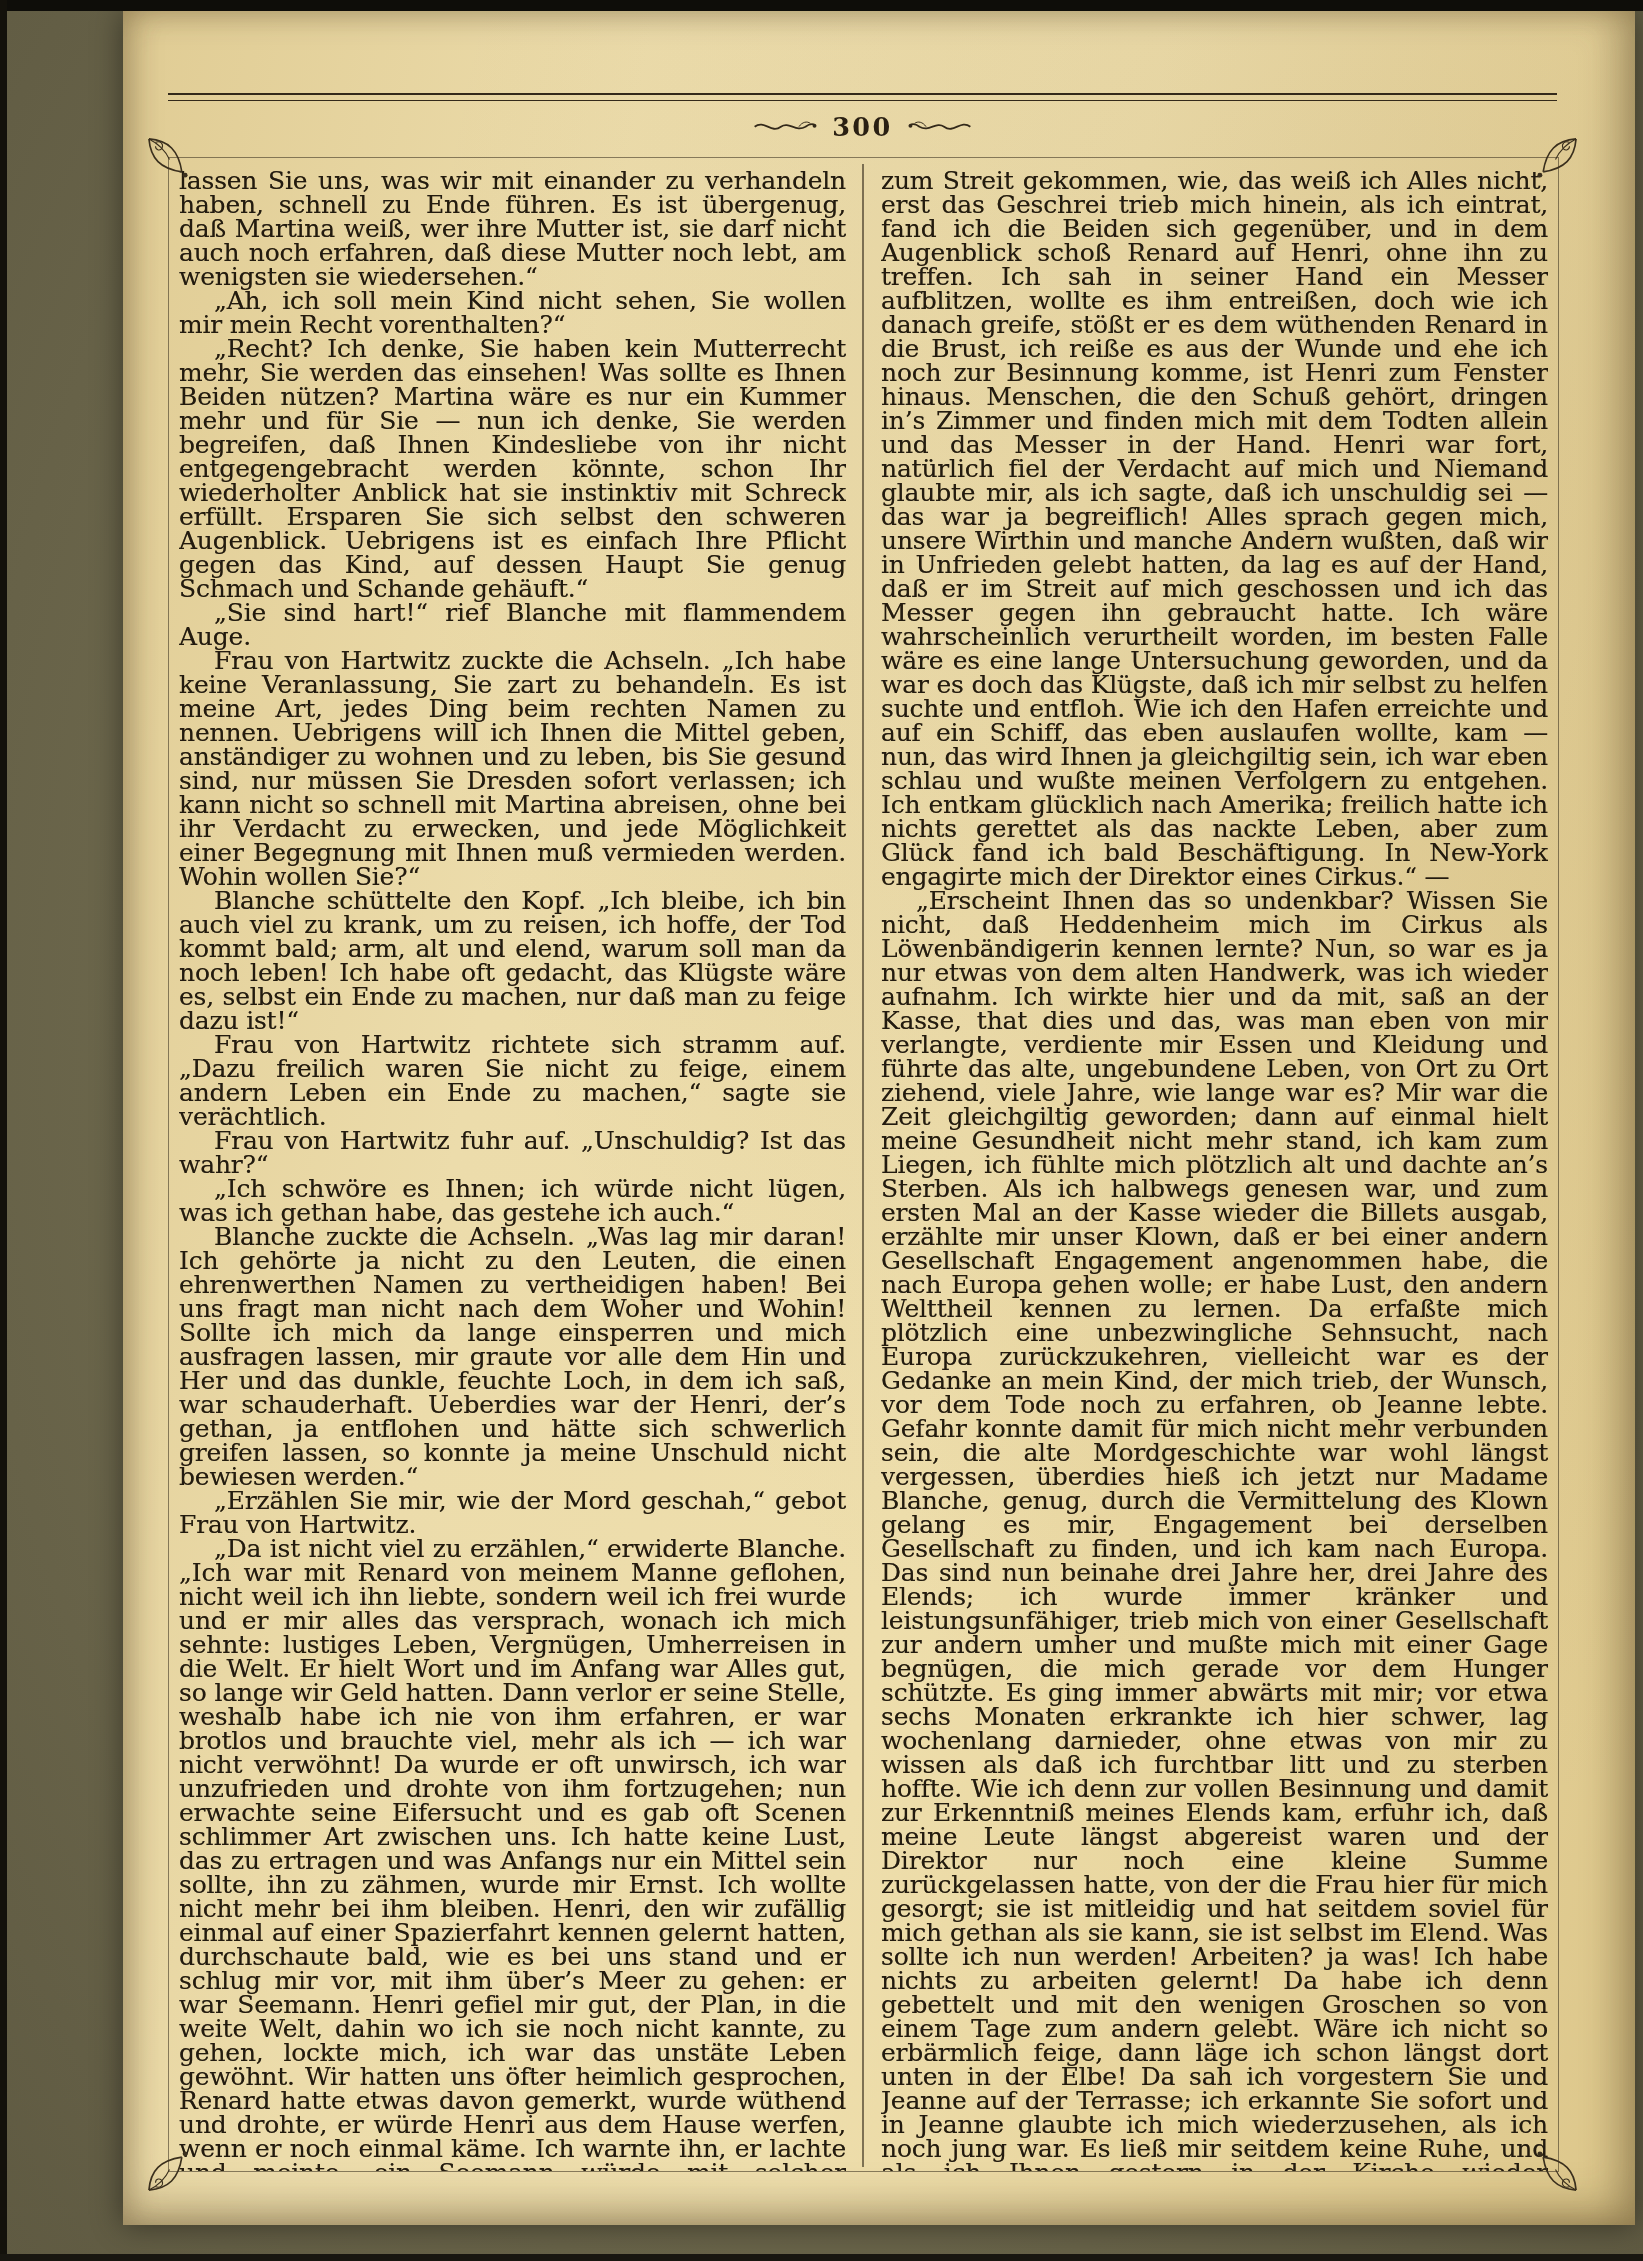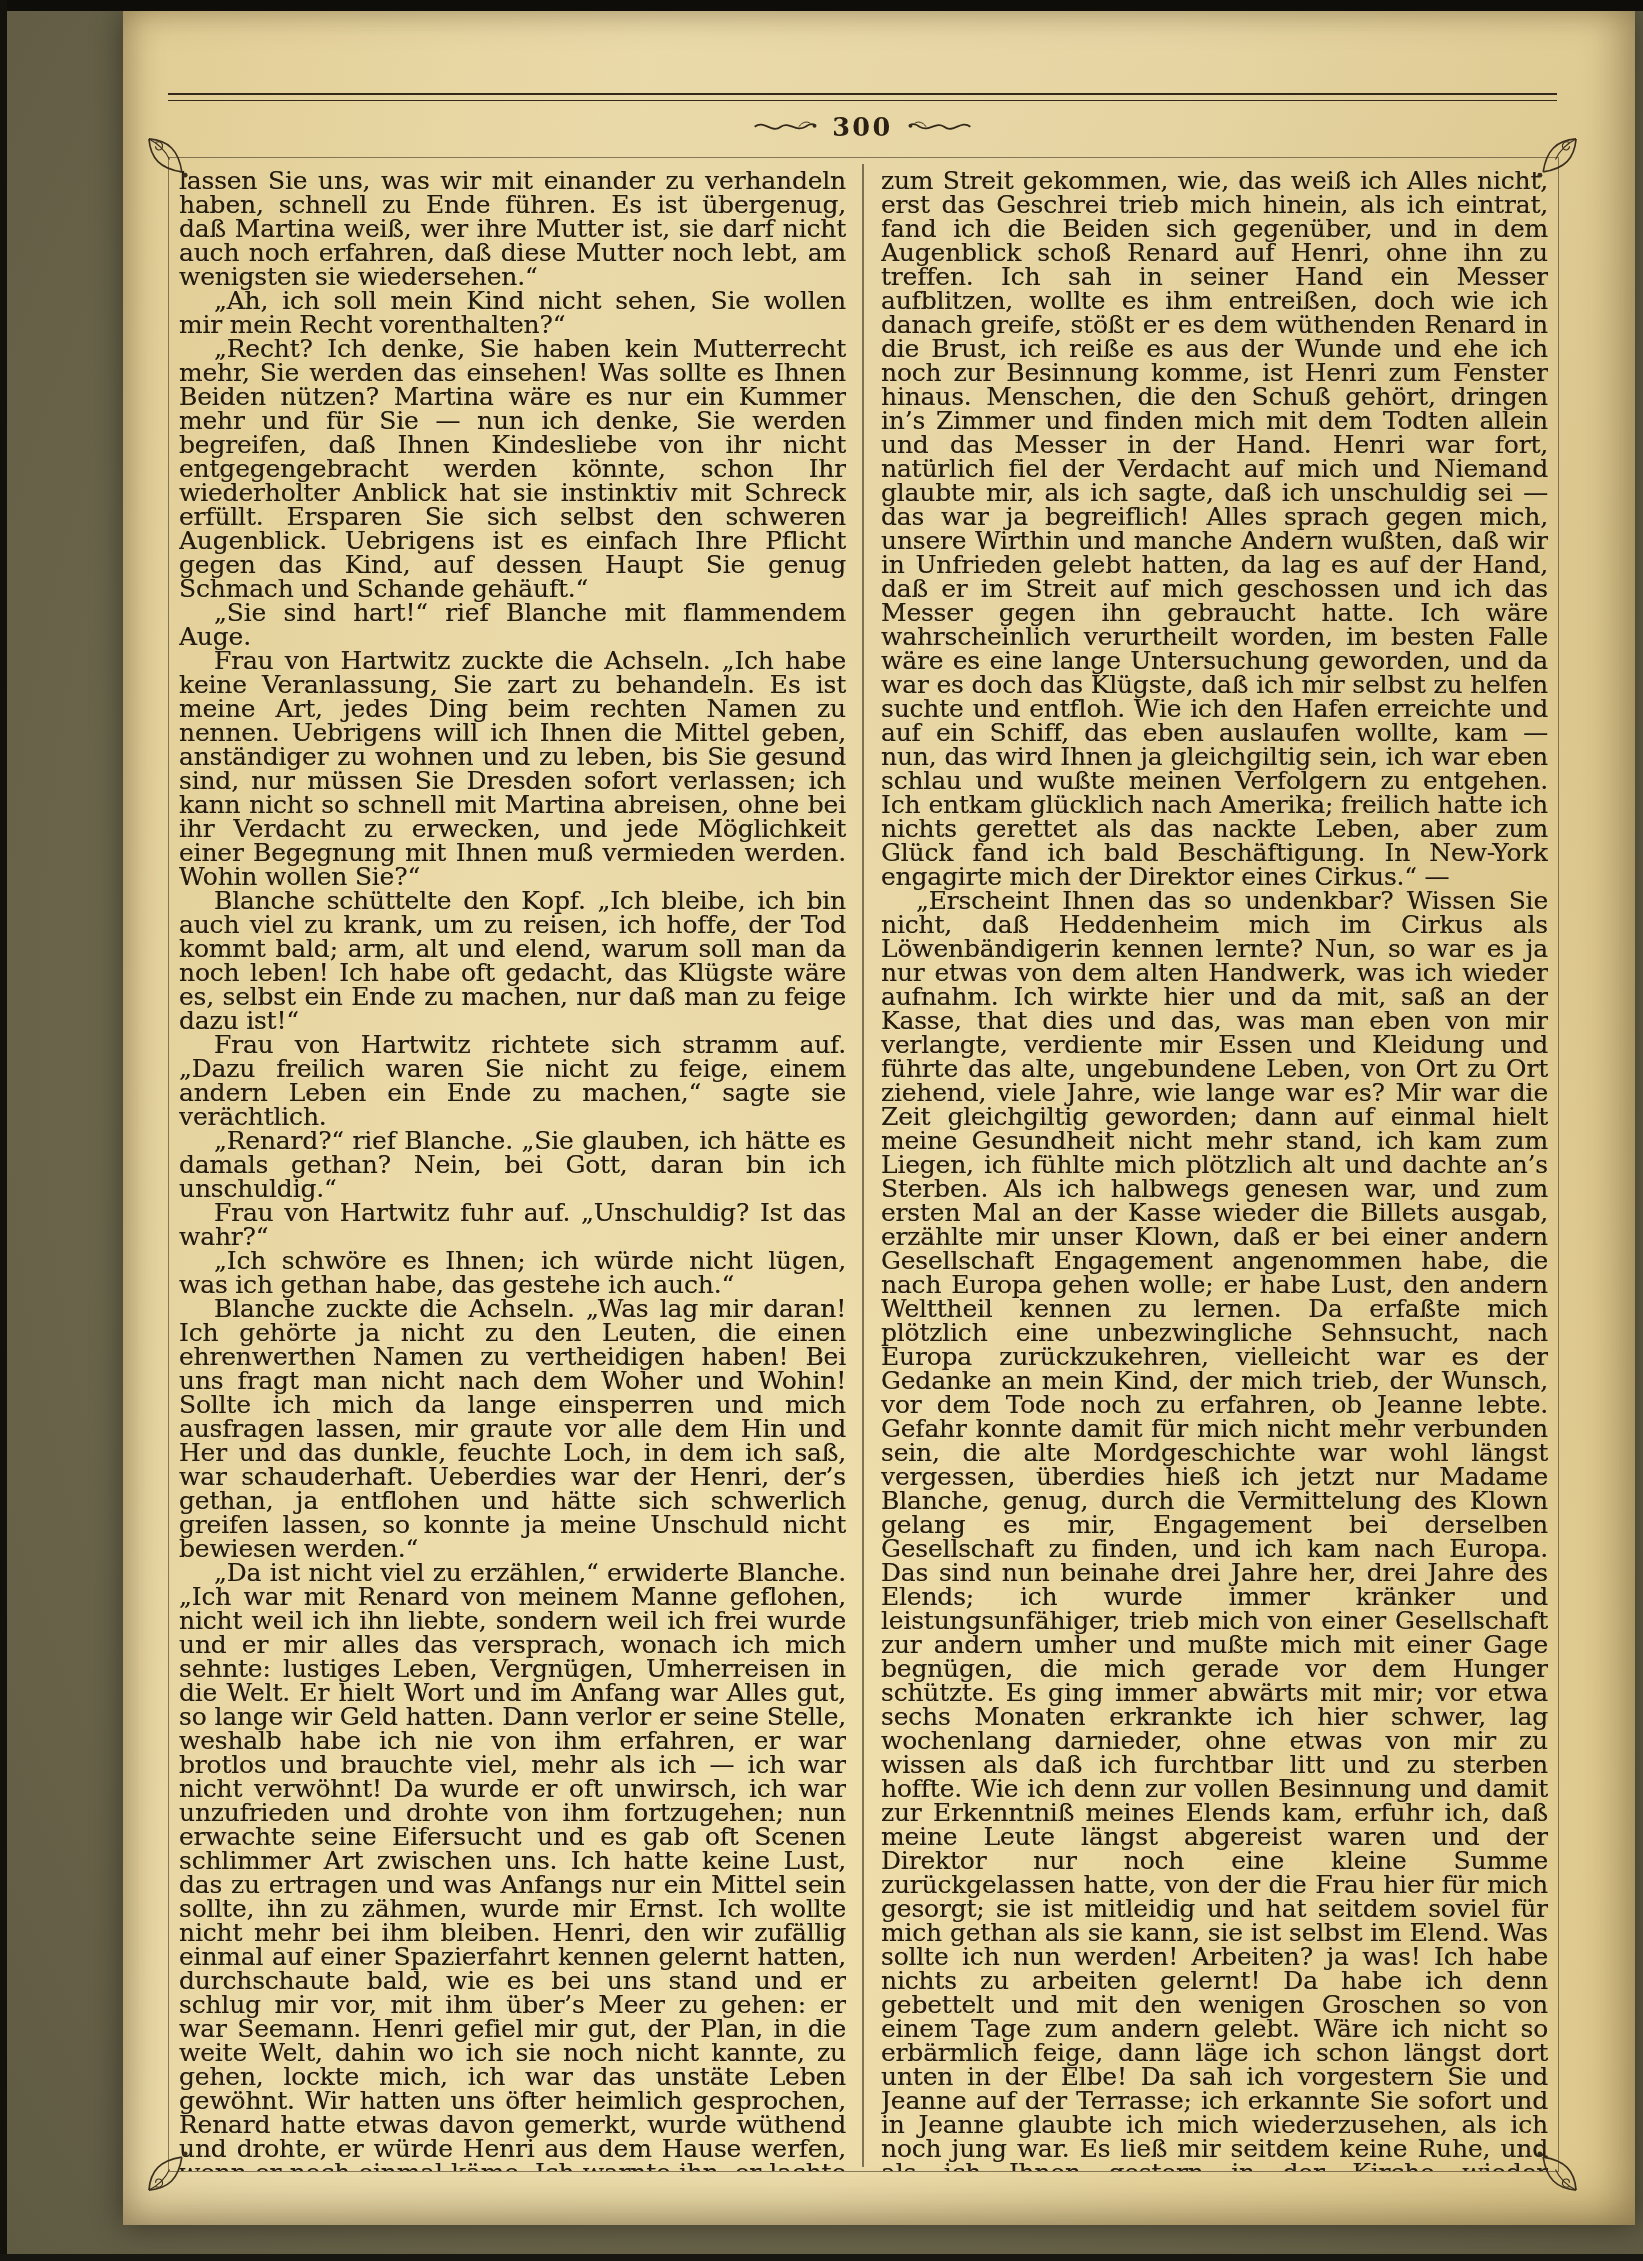--- a/index.html
+++ b/index.html
@@ -133,24 +133,24 @@
   </svg>
 
   <div class="col col-left">
       <p class="para">lassen Sie uns, was wir mit einander zu verhandeln haben, schnell zu Ende führen. Es ist übergenug, daß Martina weiß, wer ihre Mutter ist, sie darf nicht auch noch erfahren, daß diese Mutter noch lebt, am wenigsten sie wiedersehen.“</p>
       <p class="para indent">„Ah, ich soll mein Kind nicht sehen, Sie wollen mir mein Recht vorenthalten?“</p>
       <p class="para indent">„Recht? Ich denke, Sie haben kein Mutterrecht mehr, Sie werden das einsehen! Was sollte es Ihnen Beiden nützen? Martina wäre es nur ein Kummer mehr und für Sie — nun ich denke, Sie werden begreifen, daß Ihnen Kindesliebe von ihr nicht entgegengebracht werden könnte, schon Ihr wiederholter Anblick hat sie instinktiv mit Schreck erfüllt. Ersparen Sie sich selbst den schweren Augenblick. Uebrigens ist es einfach Ihre Pflicht gegen das Kind, auf dessen Haupt Sie genug Schmach und Schande gehäuft.“</p>
       <p class="para indent">„Sie sind hart!“ rief Blanche mit flammendem Auge.</p>
       <p class="para indent">Frau von Hartwitz zuckte die Achseln. „Ich habe keine Veranlassung, Sie zart zu behandeln. Es ist meine Art, jedes Ding beim rechten Namen zu nennen. Uebrigens will ich Ihnen die Mittel geben, anständiger zu wohnen und zu leben, bis Sie gesund sind, nur müssen Sie Dresden sofort verlassen; ich kann nicht so schnell mit Martina abreisen, ohne bei ihr Verdacht zu erwecken, und jede Möglichkeit einer Begegnung mit Ihnen muß vermieden werden. Wohin wollen Sie?“</p>
       <p class="para indent">Blanche schüttelte den Kopf. „Ich bleibe, ich bin auch viel zu krank, um zu reisen, ich hoffe, der Tod kommt bald; arm, alt und elend, warum soll man da noch leben! Ich habe oft gedacht, das Klügste wäre es, selbst ein Ende zu machen, nur daß man zu feige dazu ist!“</p>
       <p class="para indent">Frau von Hartwitz richtete sich stramm auf. „Dazu freilich waren Sie nicht zu feige, einem andern Leben ein Ende zu machen,“ sagte sie verächtlich.</p>
-      <p class="para indent">„Renard?“ rief Blanche. „Sie glauben, ich hätte es damals gethan? Nein, bei Gott, daran bin ich unschuldig.“</p>
       <p class="para indent">Frau von Hartwitz fuhr auf. „Unschuldig? Ist das wahr?“</p>
       <p class="para indent">„Ich schwöre es Ihnen; ich würde nicht lügen, was ich gethan habe, das gestehe ich auch.“</p>
       <p class="para indent">Blanche zuckte die Achseln. „Was lag mir daran! Ich gehörte ja nicht zu den Leuten, die einen ehrenwerthen Namen zu vertheidigen haben! Bei uns fragt man nicht nach dem Woher und Wohin! Sollte ich mich da lange einsperren und mich ausfragen lassen, mir graute vor alle dem Hin und Her und das dunkle, feuchte Loch, in dem ich saß, war schauderhaft. Ueberdies war der Henri, der’s gethan, ja entflohen und hätte sich schwerlich greifen lassen, so konnte ja meine Unschuld nicht bewiesen werden.“</p>
+      <p class="para indent">„Erzählen Sie mir, wie der Mord geschah,“ gebot Frau von Hartwitz.</p>
       <p class="para indent">„Da ist nicht viel zu erzählen,“ erwiderte Blanche. „Ich war mit Renard von meinem Manne geflohen, nicht weil ich ihn liebte, sondern weil ich frei wurde und er mir alles das versprach, wonach ich mich sehnte: lustiges Leben, Vergnügen, Umherreisen in die Welt. Er hielt Wort und im Anfang war Alles gut, so lange wir Geld hatten. Dann verlor er seine Stelle, weshalb habe ich nie von ihm erfahren, er war brotlos und brauchte viel, mehr als ich — ich war nicht verwöhnt! Da wurde er oft unwirsch, ich war unzufrieden und drohte von ihm fortzugehen; nun erwachte seine Eifersucht und es gab oft Scenen schlimmer Art zwischen uns. Ich hatte keine Lust, das zu ertragen und was Anfangs nur ein Mittel sein sollte, ihn zu zähmen, wurde mir Ernst. Ich wollte nicht mehr bei ihm bleiben. Henri, den wir zufällig einmal auf einer Spazierfahrt kennen gelernt hatten, durchschaute bald, wie es bei uns stand und er schlug mir vor, mit ihm über’s Meer zu gehen: er war Seemann. Henri gefiel mir gut, der Plan, in die weite Welt, dahin wo ich sie noch nicht kannte, zu gehen, lockte mich, ich war das unstäte Leben gewöhnt. Wir hatten uns öfter heimlich gesprochen, Renard hatte etwas davon gemerkt, wurde wüthend und drohte, er würde Henri aus dem Hause werfen, wenn er noch einmal käme. Ich warnte ihn, er lachte und meinte, ein Seemann würde mit solcher Landratte schon fertig. Da, an dem Unglückstage, kam er, er hatte wohl Renard nicht zu Hause geglaubt, ich war im Garten und hatte ihn nicht gesehen, es war</p>
     </div>
   <div class="divider"></div>
   <div class="col col-right">
       <p class="para">zum Streit gekommen, wie, das weiß ich Alles nicht, erst das Geschrei trieb mich hinein, als ich eintrat, fand ich die Beiden sich gegenüber, und in dem Augenblick schoß Renard auf Henri, ohne ihn zu treffen. Ich sah in seiner Hand ein Messer aufblitzen, wollte es ihm entreißen, doch wie ich danach greife, stößt er es dem wüthenden Renard in die Brust, ich reiße es aus der Wunde und ehe ich noch zur Besinnung komme, ist Henri zum Fenster hinaus. Menschen, die den Schuß gehört, dringen in’s Zimmer und finden mich mit dem Todten allein und das Messer in der Hand. Henri war fort, natürlich fiel der Verdacht auf mich und Niemand glaubte mir, als ich sagte, daß ich unschuldig sei — das war ja begreiflich! Alles sprach gegen mich, unsere Wirthin und manche Andern wußten, daß wir in Unfrieden gelebt hatten, da lag es auf der Hand, daß er im Streit auf mich geschossen und ich das Messer gegen ihn gebraucht hatte. Ich wäre wahrscheinlich verurtheilt worden, im besten Falle wäre es eine lange Untersuchung geworden, und da war es doch das Klügste, daß ich mir selbst zu helfen suchte und entfloh. Wie ich den Hafen erreichte und auf ein Schiff, das eben auslaufen wollte, kam — nun, das wird Ihnen ja gleichgiltig sein, ich war eben schlau und wußte meinen Verfolgern zu entgehen. Ich entkam glücklich nach Amerika; freilich hatte ich nichts gerettet als das nackte Leben, aber zum Glück fand ich bald Beschäftigung. In New-York engagirte mich der Direktor eines Cirkus.“ —</p>
       <p class="para indent">„Erscheint Ihnen das so undenkbar? Wissen Sie nicht, daß Heddenheim mich im Cirkus als Löwenbändigerin kennen lernte? Nun, so war es ja nur etwas von dem alten Handwerk, was ich wieder aufnahm. Ich wirkte hier und da mit, saß an der Kasse, that dies und das, was man eben von mir verlangte, verdiente mir Essen und Kleidung und führte das alte, ungebundene Leben, von Ort zu Ort ziehend, viele Jahre, wie lange war es? Mir war die Zeit gleichgiltig geworden; dann auf einmal hielt meine Gesundheit nicht mehr stand, ich kam zum Liegen, ich fühlte mich plötzlich alt und dachte an’s Sterben. Als ich halbwegs genesen war, und zum ersten Mal an der Kasse wieder die Billets ausgab, erzählte mir unser Klown, daß er bei einer andern Gesellschaft Engagement angenommen habe, die nach Europa gehen wolle; er habe Lust, den andern Welttheil kennen zu lernen. Da erfaßte mich plötzlich eine unbezwingliche Sehnsucht, nach Europa zurückzukehren, vielleicht war es der Gedanke an mein Kind, der mich trieb, der Wunsch, vor dem Tode noch zu erfahren, ob Jeanne lebte. Gefahr konnte damit für mich nicht mehr verbunden sein, die alte Mordgeschichte war wohl längst vergessen, überdies hieß ich jetzt nur Madame Blanche, genug, durch die Vermittelung des Klown gelang es mir, Engagement bei derselben Gesellschaft zu finden, und ich kam nach Europa. Das sind nun beinahe drei Jahre her, drei Jahre des Elends; ich wurde immer kränker und leistungsunfähiger, trieb mich von einer Gesellschaft zur andern umher und mußte mich mit einer Gage begnügen, die mich gerade vor dem Hunger schützte. Es ging immer abwärts mit mir; vor etwa sechs Monaten erkrankte ich hier schwer, lag wochenlang darnieder, ohne etwas von mir zu wissen als daß ich furchtbar litt und zu sterben hoffte. Wie ich denn zur vollen Besinnung und damit zur Erkenntniß meines Elends kam, erfuhr ich, daß meine Leute längst abgereist waren und der Direktor nur noch eine kleine Summe zurückgelassen hatte, von der die Frau hier für mich gesorgt; sie ist mitleidig und hat seitdem soviel für mich gethan als sie kann, sie ist selbst im Elend. Was sollte ich nun werden! Arbeiten? ja was! Ich habe nichts zu arbeiten gelernt! Da habe ich denn gebettelt und mit den wenigen Groschen so von einem Tage zum andern gelebt. Wäre ich nicht so erbärmlich feige, dann läge ich schon längst dort unten in der Elbe! Da sah ich vorgestern Sie und Jeanne auf der Terrasse; ich erkannte Sie sofort und in Jeanne glaubte ich mich wiederzusehen, als ich noch jung war. Es ließ mir seitdem keine Ruhe, und als ich Ihnen gestern in der Kirche wieder begegnete, folgte ich Ihnen bis zu Ihrer Wohnung, immer in der Absicht, Sie anzureden, dann — that ich’s doch nicht und schrieb an Sie.“</p>
     </div>
 
 </div>
 

